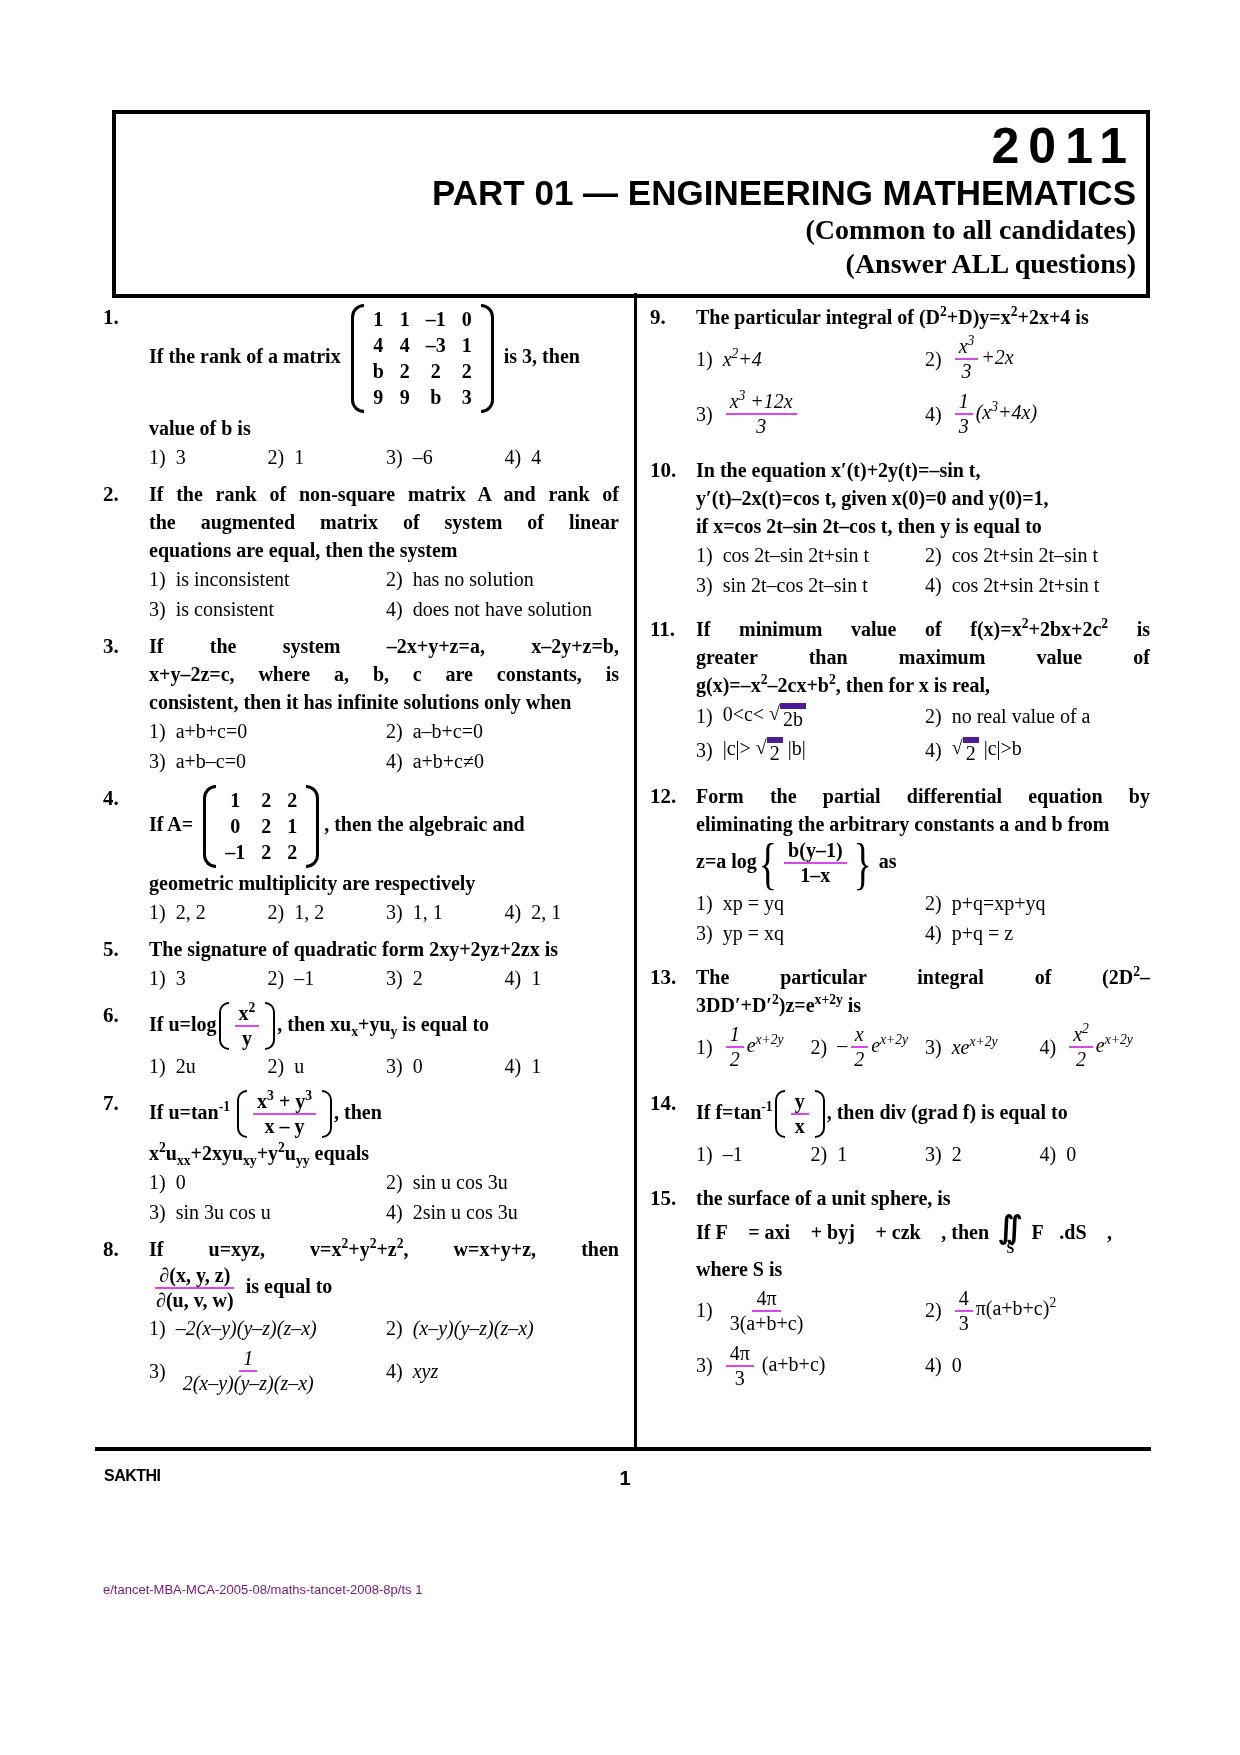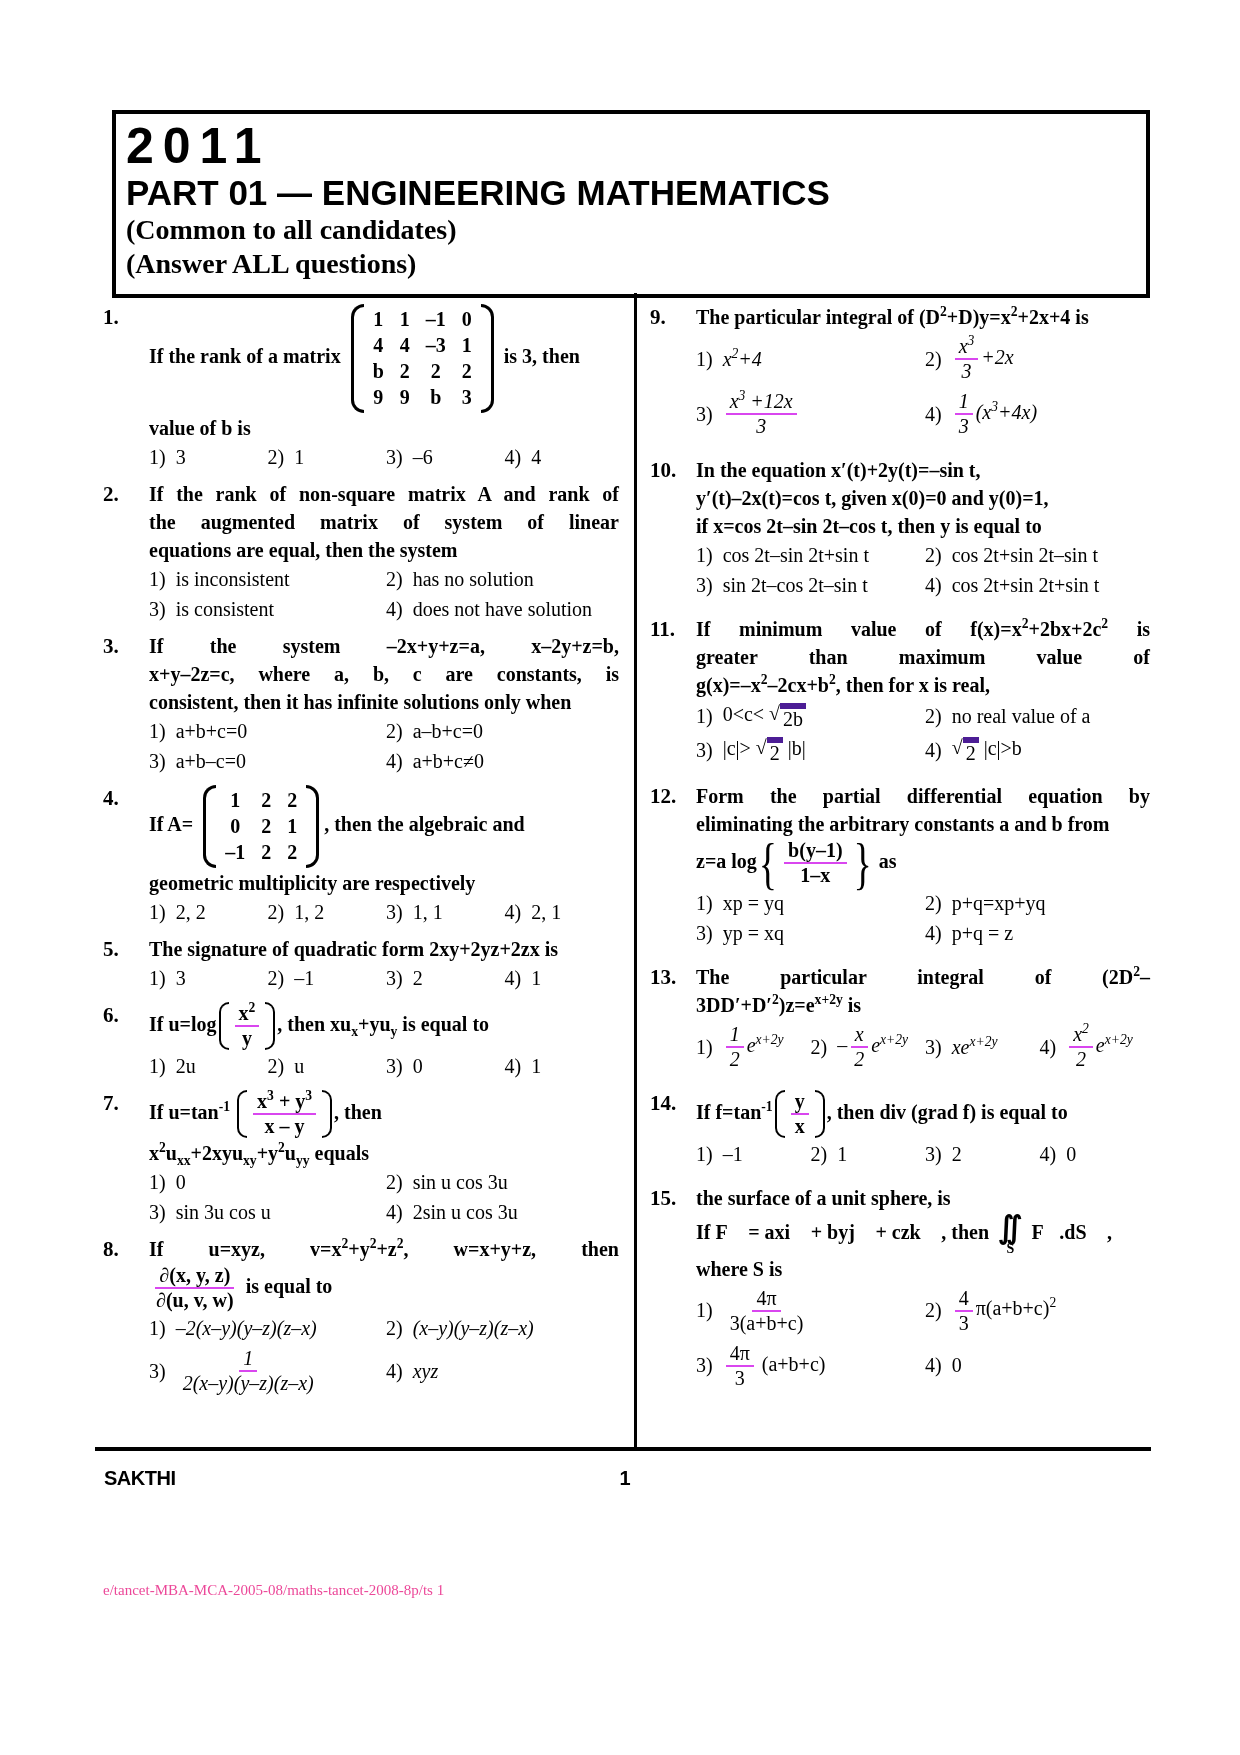--- a/index.html
+++ b/index.html
@@ -1,21 +1,21 @@
 <!DOCTYPE html>
 <html><head>
 <meta charset="utf-8">
 <style>
   html,body{margin:0;padding:0;background:#fff;}
   .page{position:relative;width:1240px;height:1755px;background:#ffffff;
         font-family:"Liberation Serif",serif;color:#000;overflow:hidden;}
 
   
   .header-box{position:absolute;left:112px;top:110px;width:1038px;box-sizing:border-box;
-              border:4px solid #000;text-align:left;padding:6px 10px 14px;background:#fff;}
+              border:4px solid #000;text-align:right;padding:6px 10px 14px;background:#fff;}
   .hb-year{font-family:"Liberation Sans",sans-serif;font-weight:900;font-size:50px;
            letter-spacing:9px;line-height:1.05;}
   .hb-part{font-family:"Liberation Sans",sans-serif;font-weight:900;font-size:35px;
            line-height:1.1;margin-top:1px;}
   .hb-sub{font-family:"Liberation Serif",serif;font-weight:700;font-size:28px;line-height:1.18;margin-top:1px;}
 
   
   .divider{position:absolute;left:634px;top:293px;width:3px;height:1154px;background:#000;}
   .col{position:absolute;top:304px;}
   .col-left{left:103px;width:516px;}
@@ -69,27 +69,27 @@
 
   
   .under{display:inline-flex;flex-direction:column;align-items:center;vertical-align:middle;
          line-height:0.95;margin:0 4px;}
   .usym{font-size:1.55em;}
   .usub{font-size:0.7em;font-weight:700;}
 
   
   .rule-bottom{position:absolute;left:95px;top:1447px;width:1056px;height:4px;background:#000;}
   .f-left{position:absolute;left:104px;top:1467px;font-family:"Liberation Sans",sans-serif;
-          font-weight:700;font-size:20px;letter-spacing:-0.5px;}
+          font-weight:700;font-size:16px;letter-spacing:-0.5px;}
   .f-page{position:absolute;left:560px;top:1467px;width:130px;text-align:center;
           font-family:"Liberation Sans",sans-serif;font-weight:700;font-size:20px;}
   .f-right{position:absolute;right:92px;top:1467px;font-family:"Liberation Sans",sans-serif;
            font-weight:700;font-size:20px;letter-spacing:-0.3px;}
-  .imprint{position:absolute;left:103px;top:1582px;font-family:Liberation Serif, serif;
-           font-size:15px;color:#ec4899;}
+  .imprint{position:absolute;left:103px;top:1582px;font-family:Liberation Sans, sans-serif;
+           font-size:13px;color:#701a75;}
 </style>
 </head>
 <body>
 
 <div class="page">
 
   <div class="header-box">
     <div class="hb-year">2011</div>
     <div class="hb-part">PART 01 — ENGINEERING MATHEMATICS</div>
     <div class="hb-sub">(Common to all candidates)</div>

